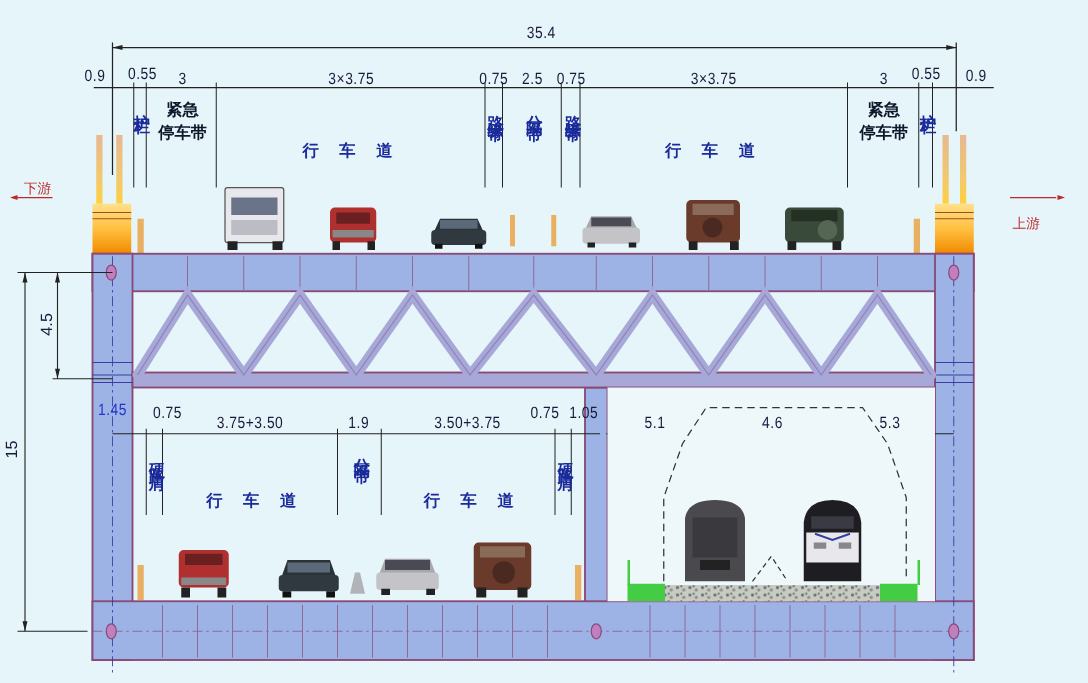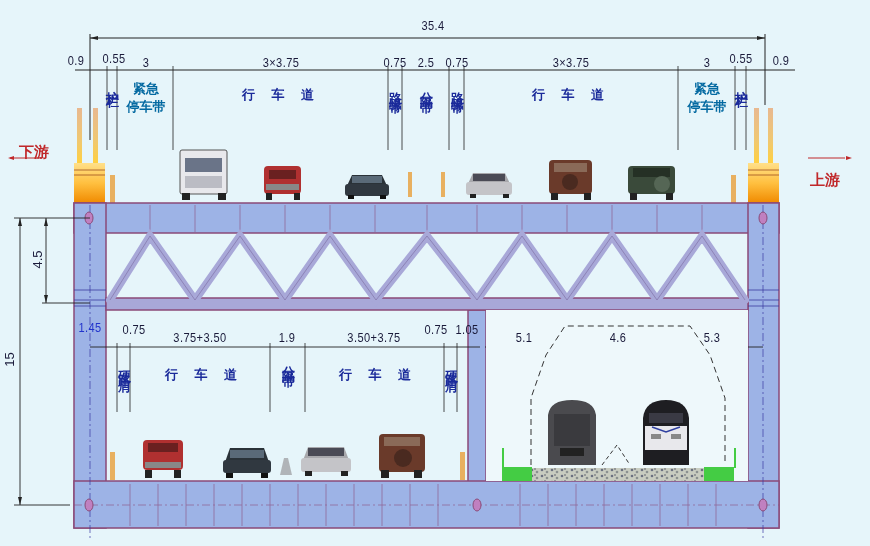--- a/index.html
+++ b/index.html
@@ -23,32 +23,32 @@
       position: absolute;
       font-family: "DejaVu Sans", sans-serif;
       font-size: 13px; font-weight: bold; color: #1a2a9a;
       writing-mode: vertical-rl; letter-spacing: 4px;
       transform: translateX(-50%);
     }
     .hlbl {
       position: absolute;
       font-family: "DejaVu Sans", sans-serif;
       font-size: 13px; font-weight: bold; color: #1a2a9a;
-      transform: translateX(-50%); letter-spacing: 6px; white-space: nowrap;
+      transform: translateX(-50%); letter-spacing: 6px; white-space: nowrap; margin-top: 26px;
     }
     .hlbl2 {
       position: absolute;
       font-family: "DejaVu Sans", sans-serif;
-      font-size: 13px; font-weight: bold; color: #0369a1;
+      font-size: 13px; font-weight: bold; color: #0f172a;
       transform: translateX(-50%); text-align: center; line-height: 18px; white-space: nowrap;
     }
     .dir {
       position: absolute;
       font-family: "DejaVu Sans", sans-serif;
-      font-size: 15px; font-weight: bold; color: #c0282a;
+      font-size: 11px; font-weight: normal; color: #c0282a;
     }
     .rot { position: absolute; font-family: "Liberation Sans", sans-serif; font-size: 13px; color: #1a1a3a; transform: rotate(-90deg); transform-origin: center; white-space: nowrap; }
     .blue-num { color: #2233cc; }
   </style>
 </head>
 <body>
 
 <svg class="canvas" width="870" height="546" viewBox="0 0 870 546" xmlns="http://www.w3.org/2000/svg">
   <defs>
     <linearGradient id="towerGrad" x1="0" y1="0" x2="0" y2="1">

